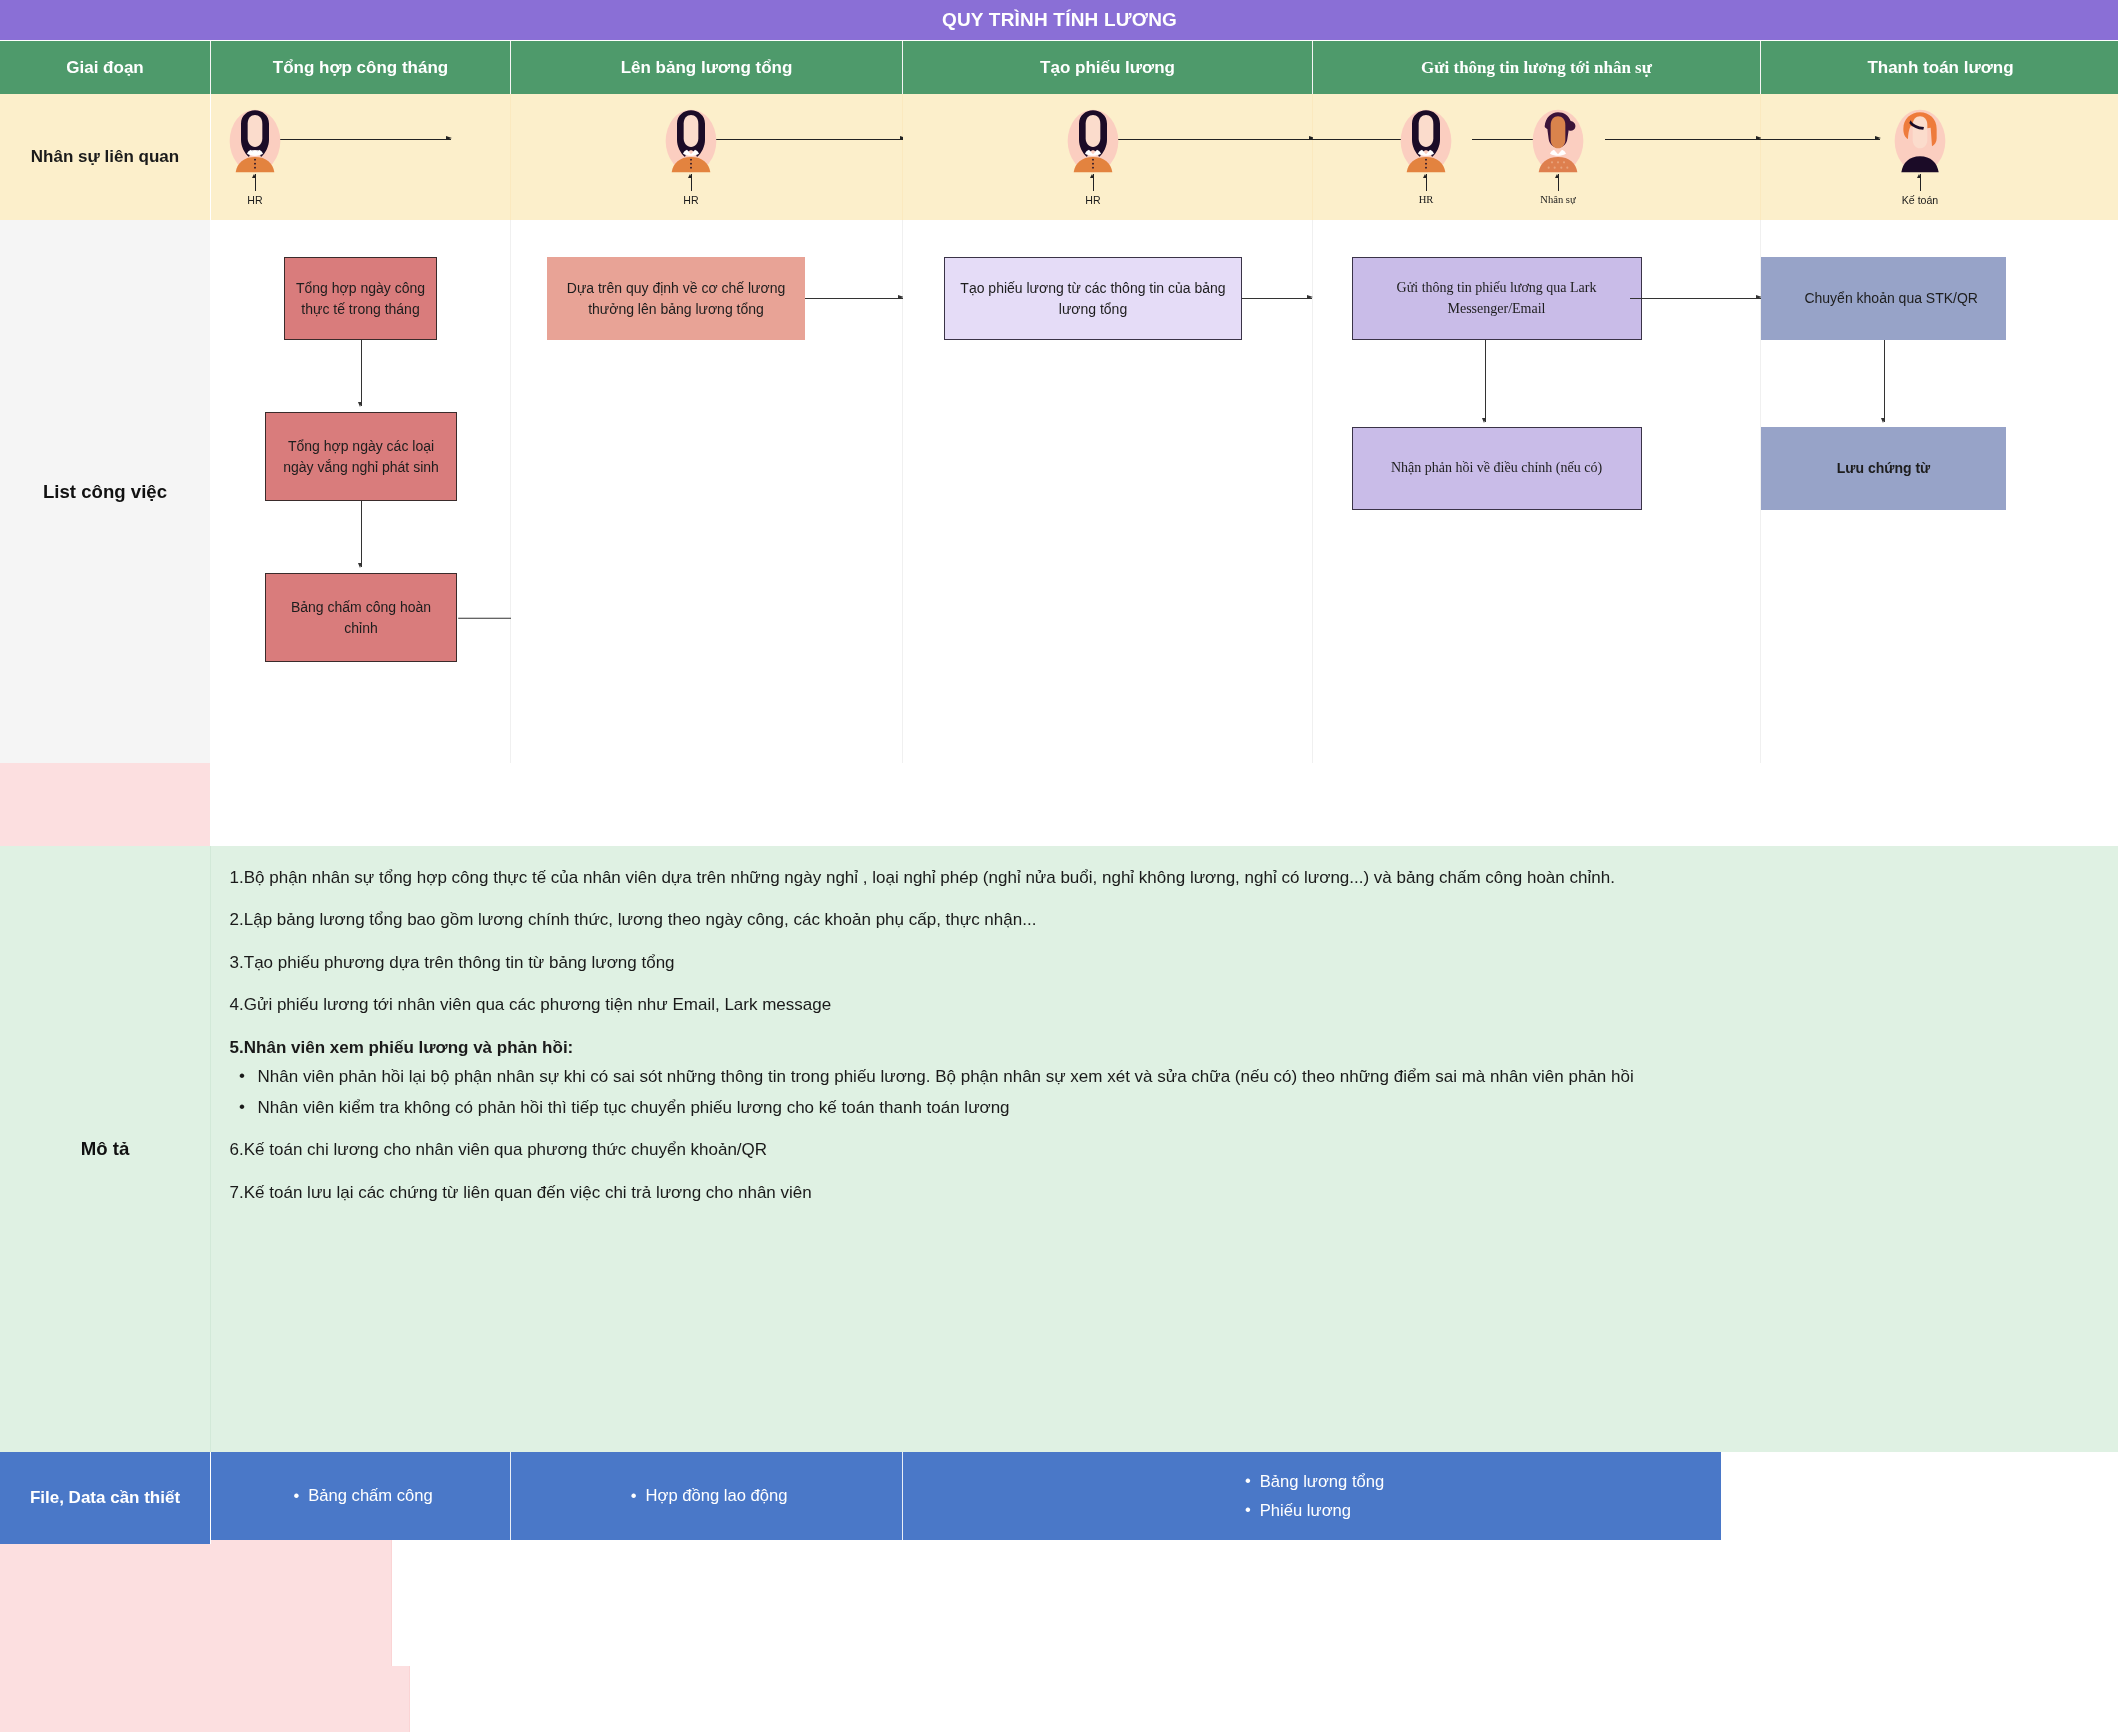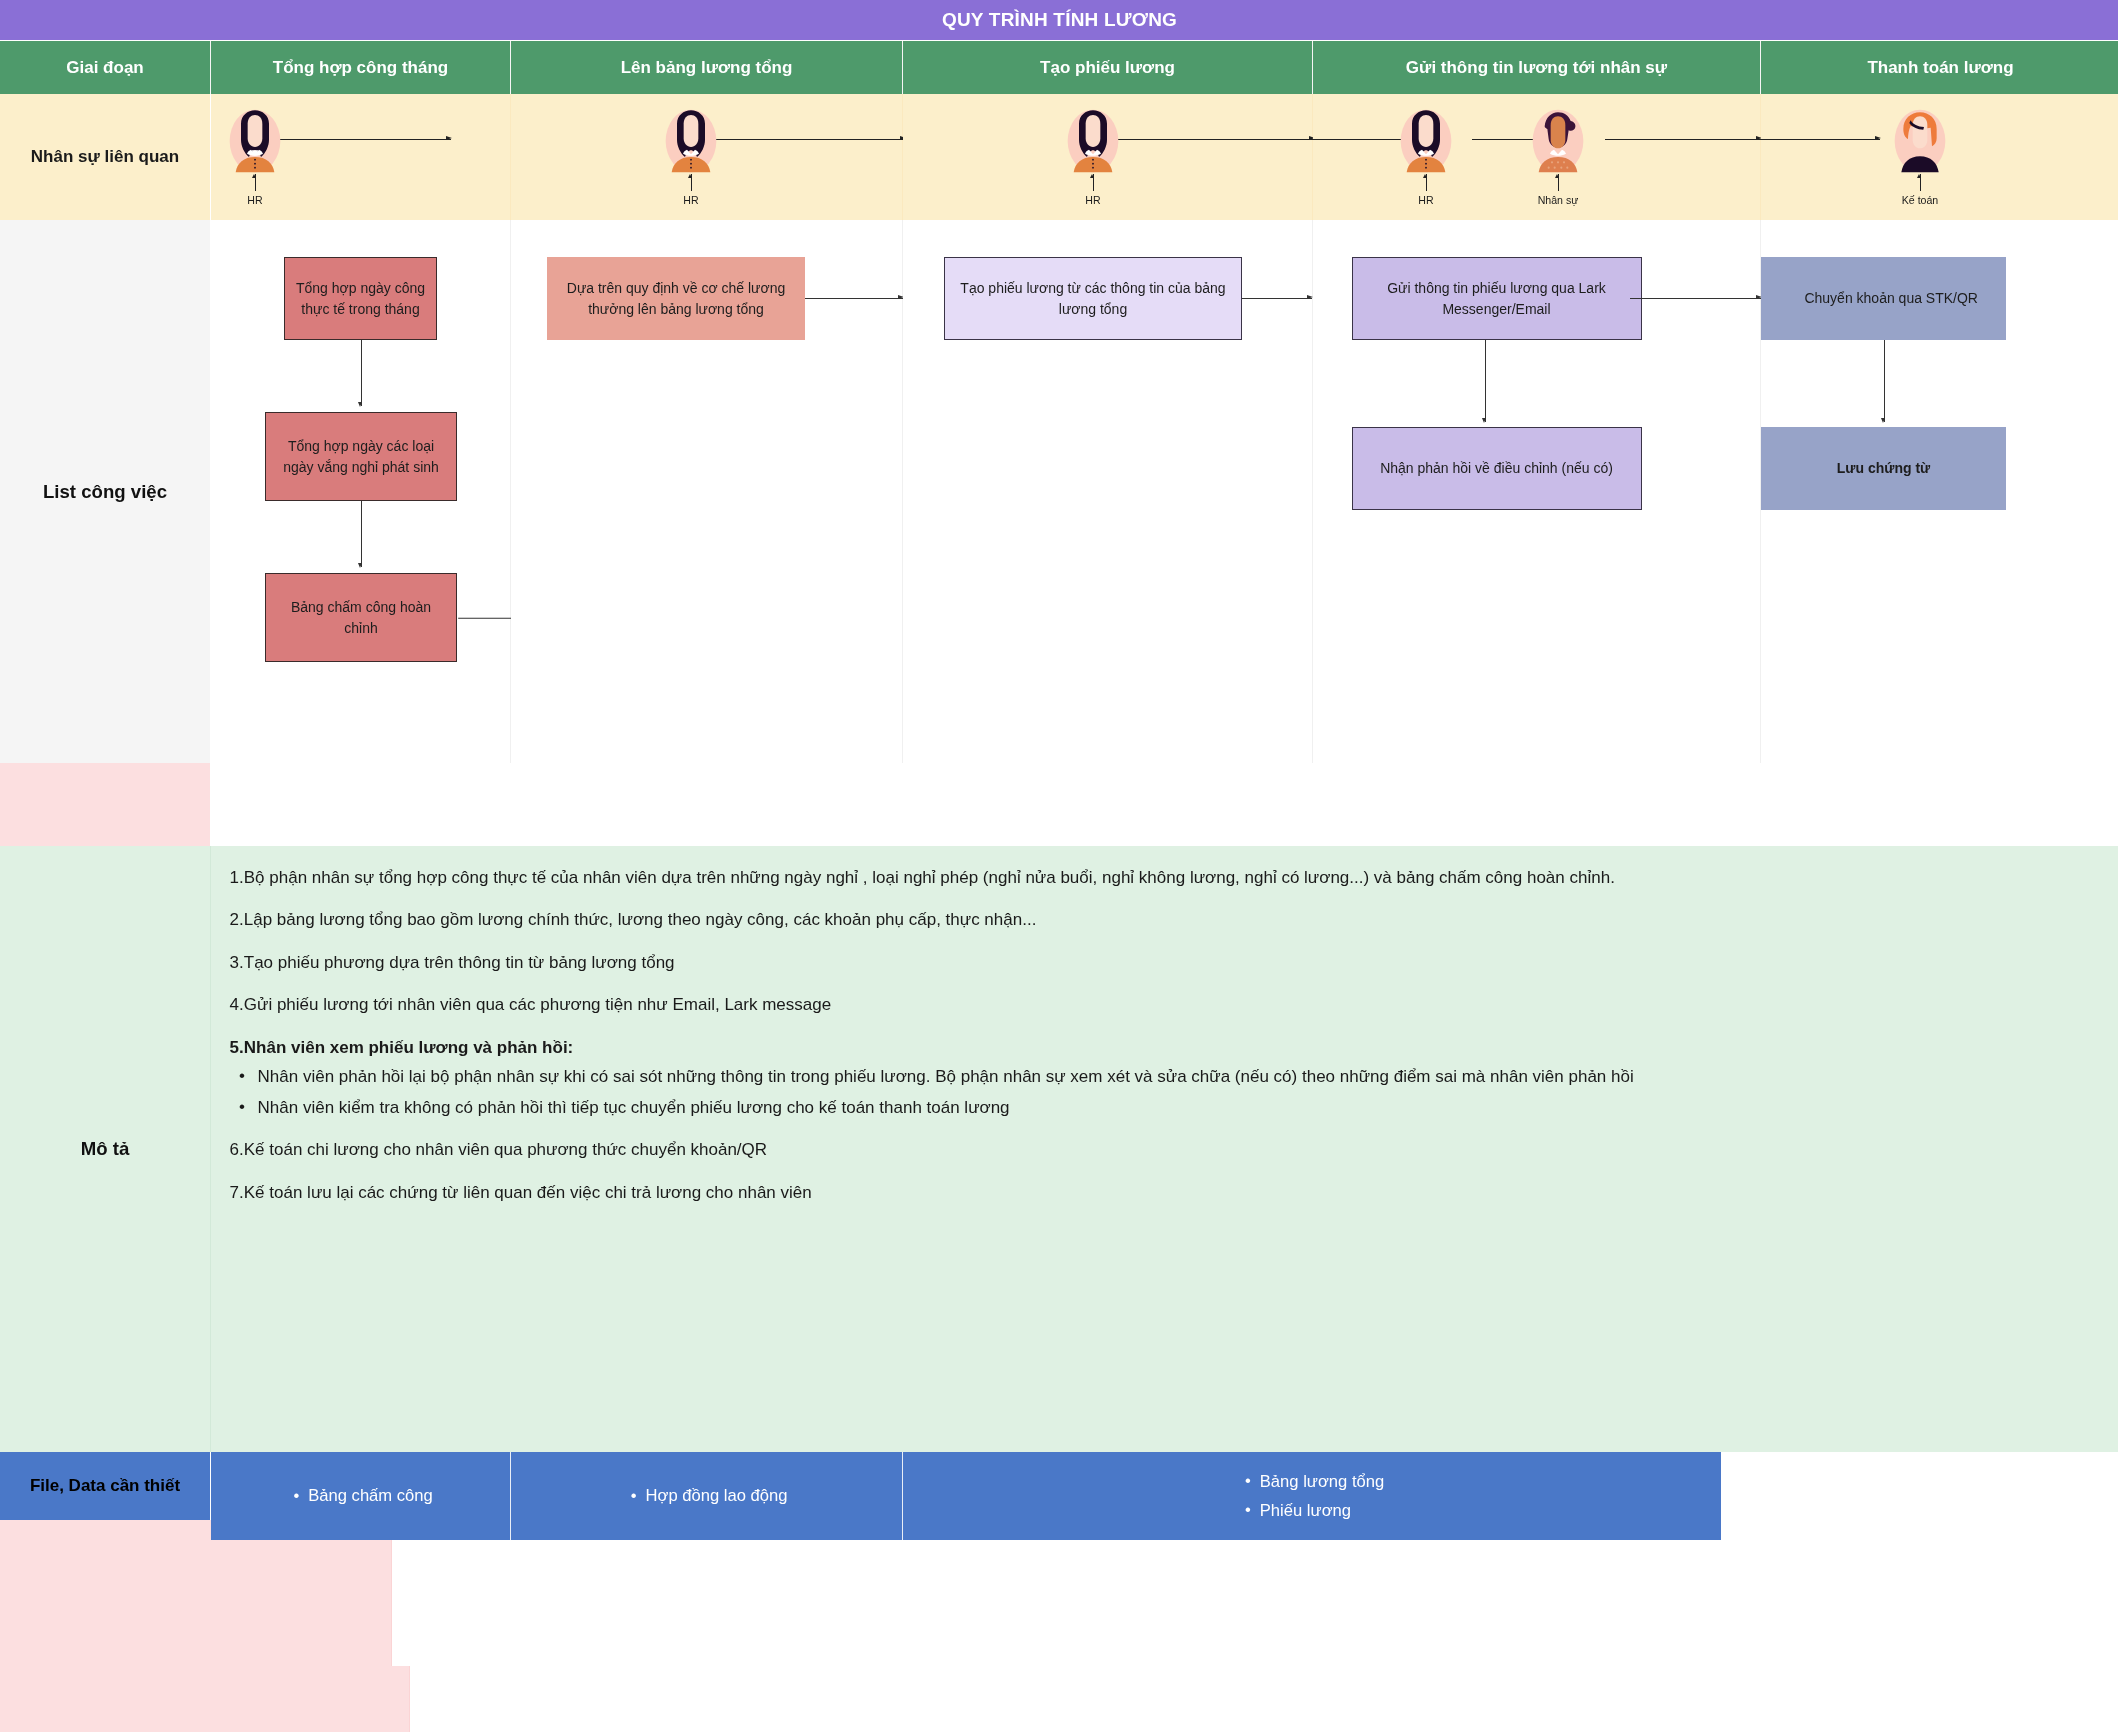--- a/index.html
+++ b/index.html
@@ -17,21 +17,21 @@
     background: #ffffff;
     overflow: hidden;
   }
 
   
   .row { display: flex; width: 2119px; }
   .c-label { width: 211px; flex: 0 0 211px; }
   .c1 { width: 300px; flex: 0 0 300px; }
   .c2 { width: 392px; flex: 0 0 392px; }
   .c3 { width: 410px; flex: 0 0 410px; }
-  .c4 { width: 448px; flex: 0 0 448px; }
+  .c4 { width: 448px; flex: 0 0 448px; font-family: Liberation Serif, serif; }
   .c5 { width: 359px; flex: 0 0 359px; }
 
   
   .title-bar {
     height: 41px;
     background: #8A6FD6;
     color: #ffffff;
     display: flex;
     align-items: center;
     justify-content: center;
@@ -201,22 +201,22 @@
   .desc-sublist li {
     position: relative; padding-left: 28px; margin-bottom: 5.3px;
   }
   .desc-sublist li:before {
     content: "\2022"; position: absolute; left: 9.3px; top: -0.7px; font-size: 17px;
   }
 
   
   .file-row { height: 88px; }
   .file-label {
-    background: #4A78C8; color:#000000; font-weight: bold; font-size: 17px;
-    height: 68px; display:flex; align-items:center; justify-content:center;
+    background: #4A78C8; color:#ffffff; font-weight: bold; font-size: 17px;
+    height: 92px; display:flex; align-items:center; justify-content:center;
     text-align:center; border-right: 1.3px solid #ffffff; line-height:1.45;
     padding: 0 8px;
   }
   .file-cell {
     background: #4A78C8; color:#ffffff; height: 88px;
     display:flex; flex-direction: column; align-items:center; justify-content:center;
     border-right: 1.3px solid #e9eef7; font-size: 16.6px;
   }
   .file-cell:last-child { border-right: none; }
   .file-cell ul { list-style: none; padding: 0; margin: 0; }

